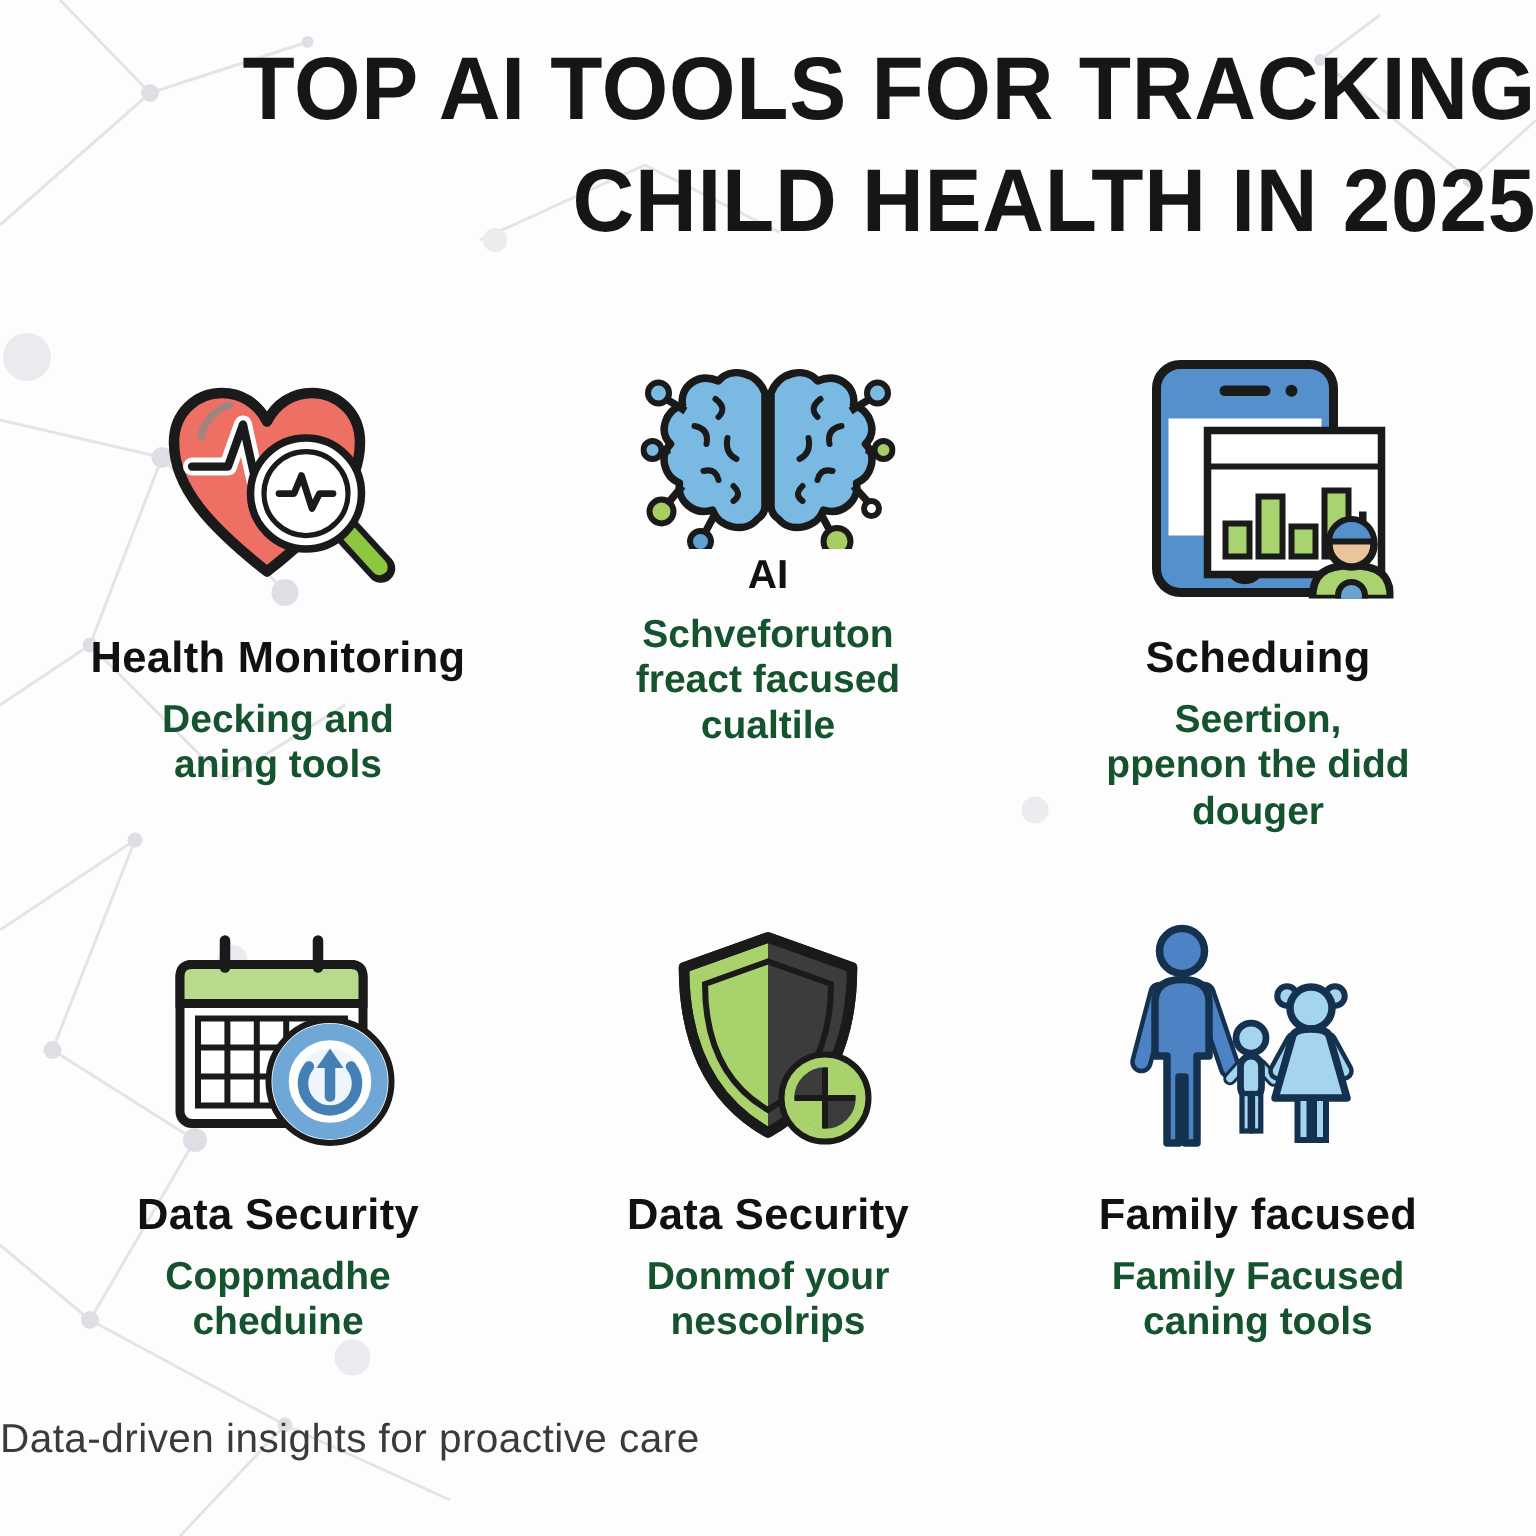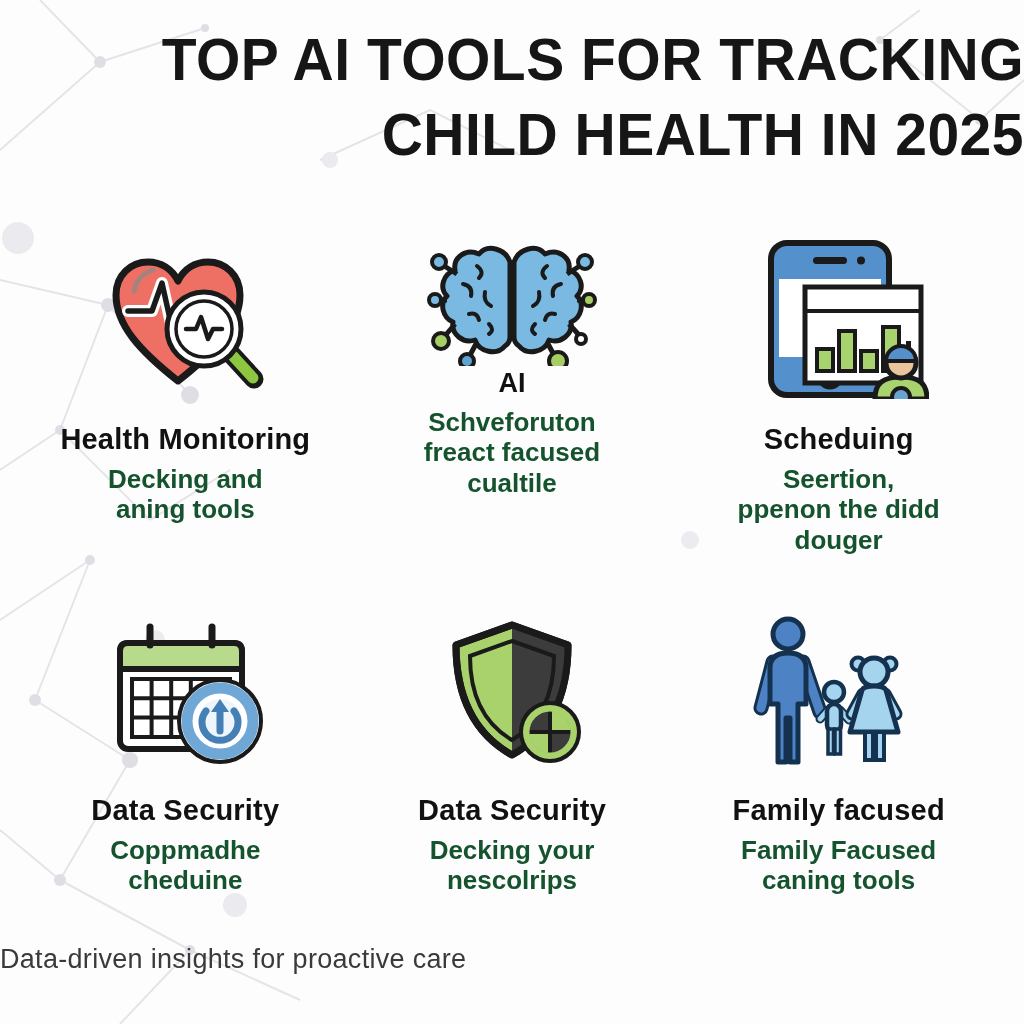--- a/index.html
+++ b/index.html
@@ -234,21 +234,21 @@
           <circle cx="123" cy="117" r="28" fill="#3c3c3c" stroke="#1a1a1a" stroke-width="4"></circle>
           <path d="M123 117 L123 96 A21 21 0 0 1 144 117 Z" fill="#a9d16c"></path>
           <path d="M123 117 L123 138 A21 21 0 0 1 102 117 Z" fill="#a9d16c"></path>
           <line x1="102" y1="117" x2="144" y2="117" stroke="#1a1a1a" stroke-width="4"></line>
           <line x1="123" y1="96" x2="123" y2="138" stroke="#1a1a1a" stroke-width="4"></line>
           <circle cx="123" cy="117" r="24" fill="none" stroke="#a9d16c" stroke-width="7"></circle>
           <circle cx="123" cy="117" r="29" fill="none" stroke="#1a1a1a" stroke-width="4"></circle>
         </svg>
       </div>
       <div class="card-title">Data Security</div>
-      <div class="card-subtitle">Decking your
+      <div class="card-subtitle">Donmof your
 nescolrips</div>
     </div>
 
     <div class="cell">
       <div class="icon-wrap short">
         <svg width="185" height="158" viewBox="0 0 185 158">
 
           <line x1="27" y1="50" x2="15" y2="96" stroke="#14324f" stroke-width="15" stroke-linecap="round"></line>
           <line x1="27" y1="50" x2="15" y2="96" stroke="#4d82c4" stroke-width="9" stroke-linecap="round"></line>
           <line x1="57" y1="50" x2="74" y2="100" stroke="#14324f" stroke-width="15" stroke-linecap="round"></line>

